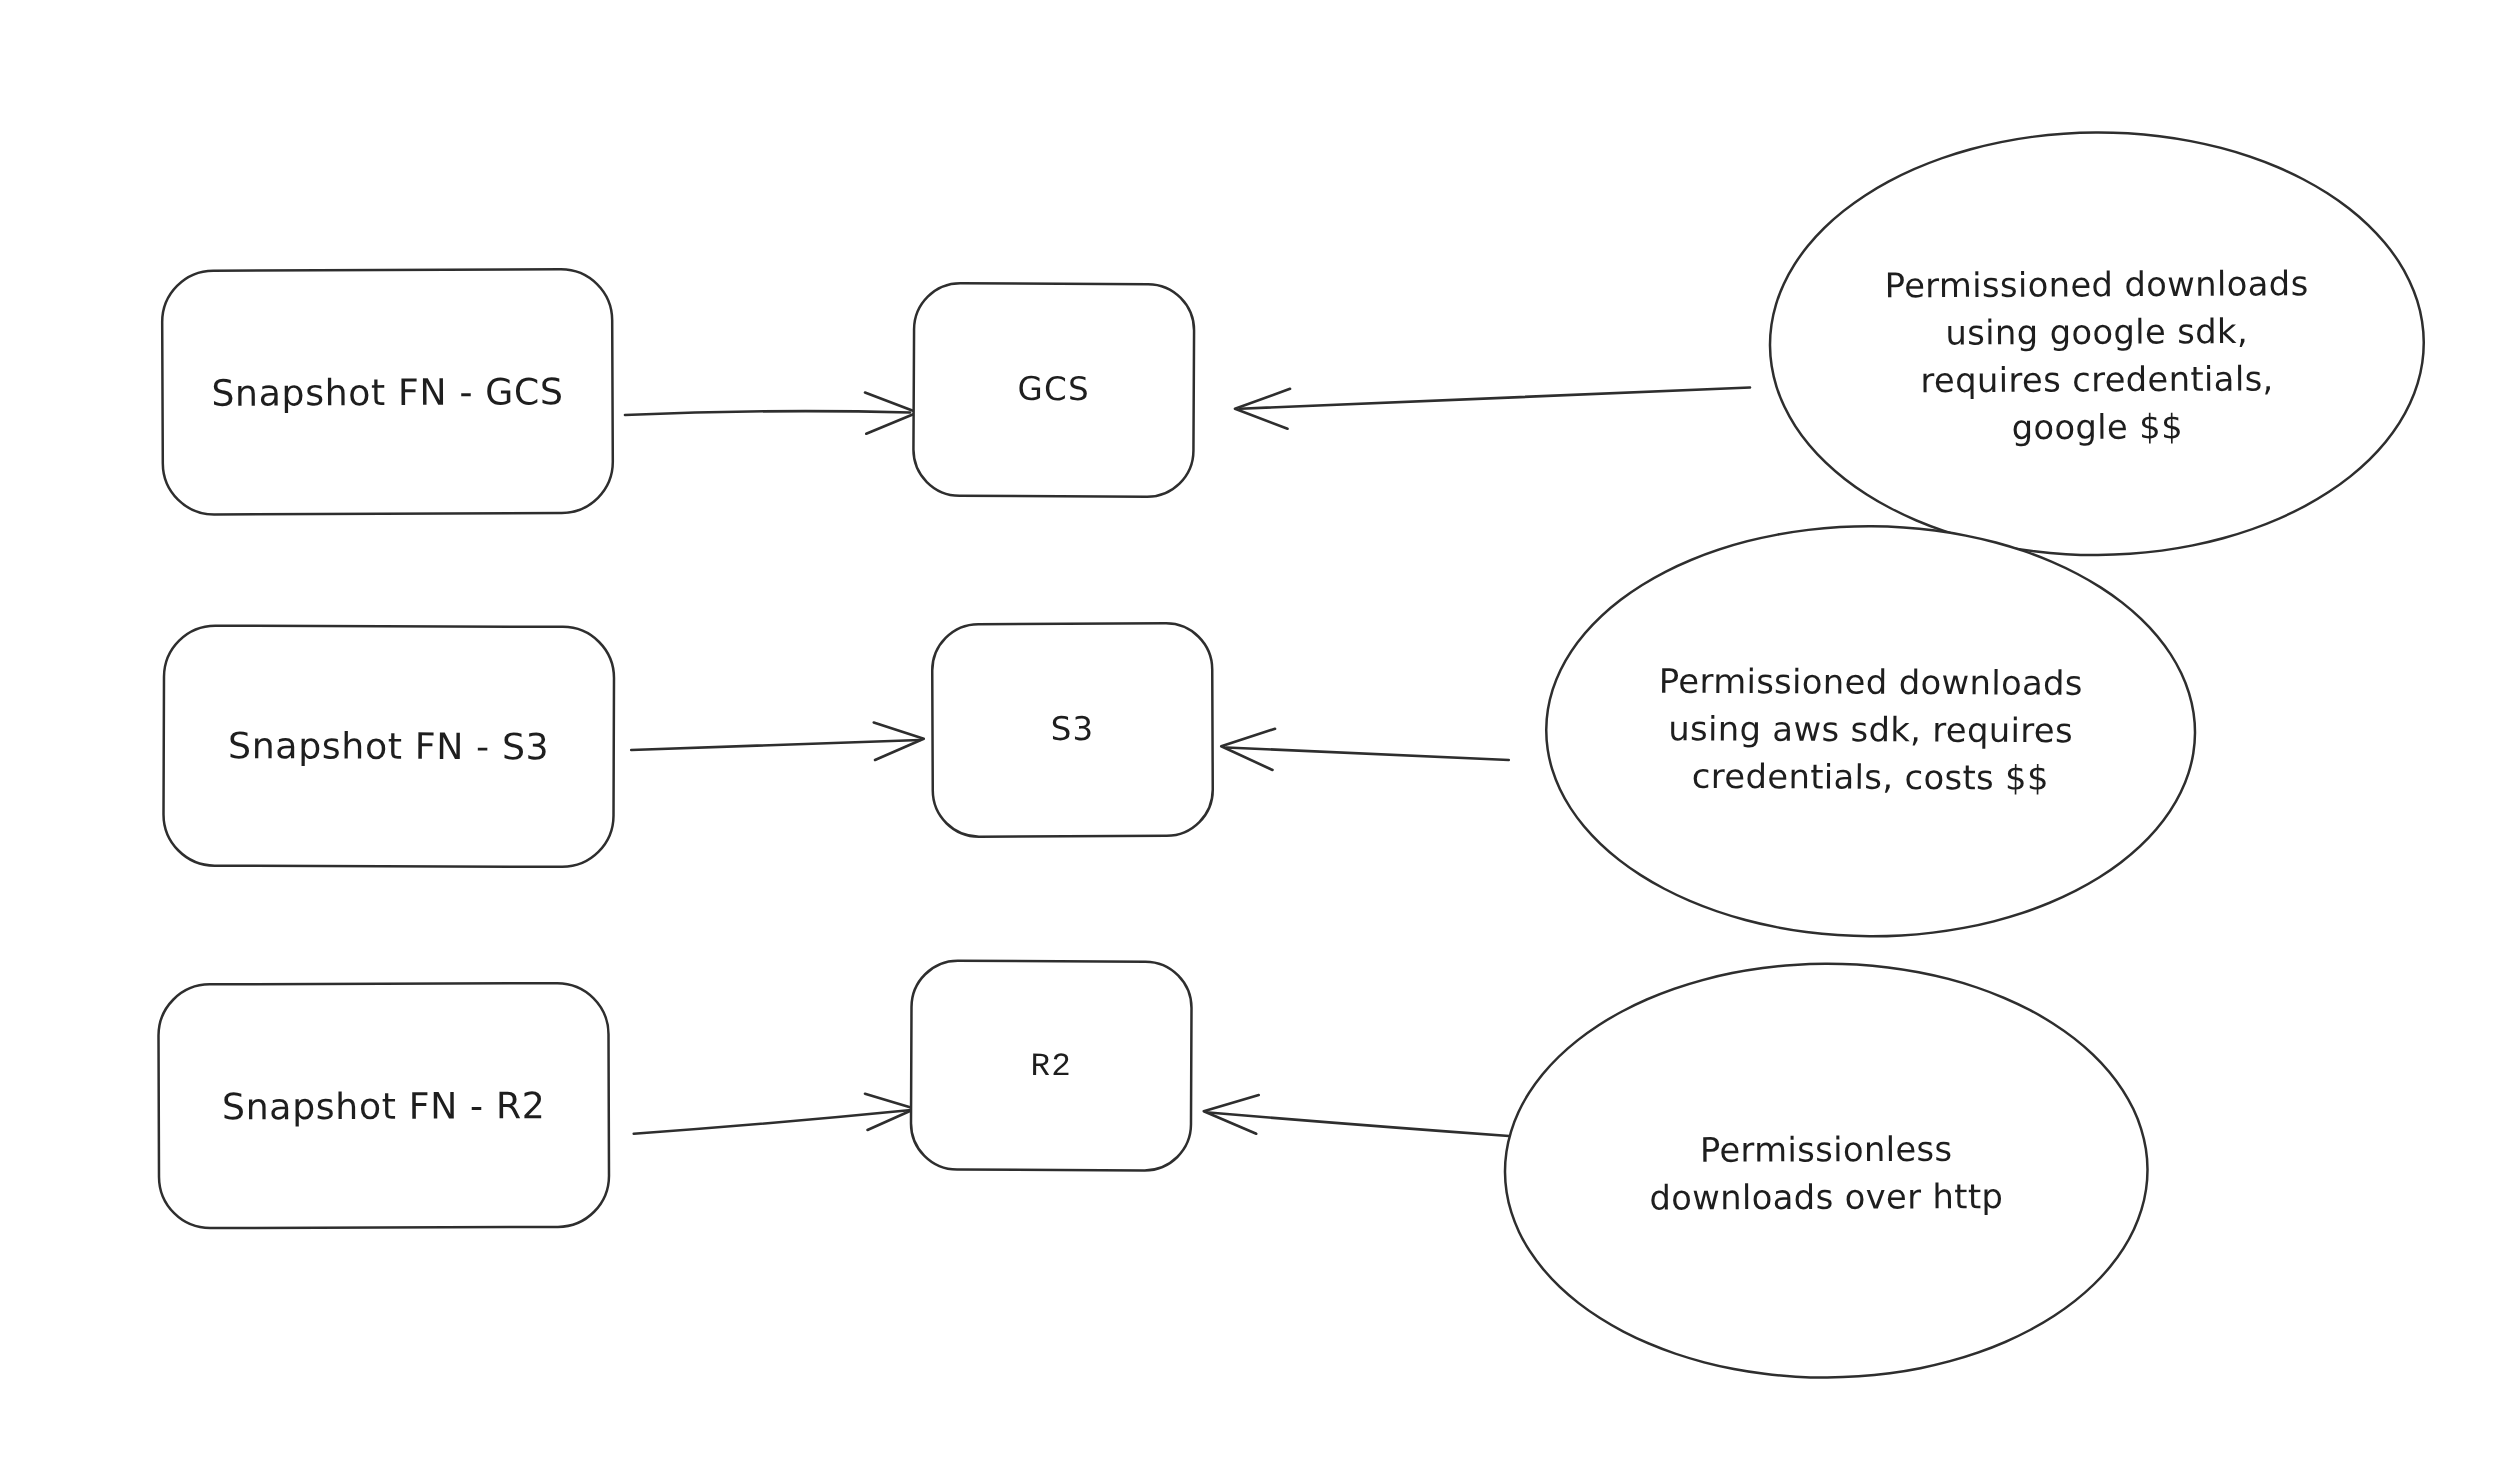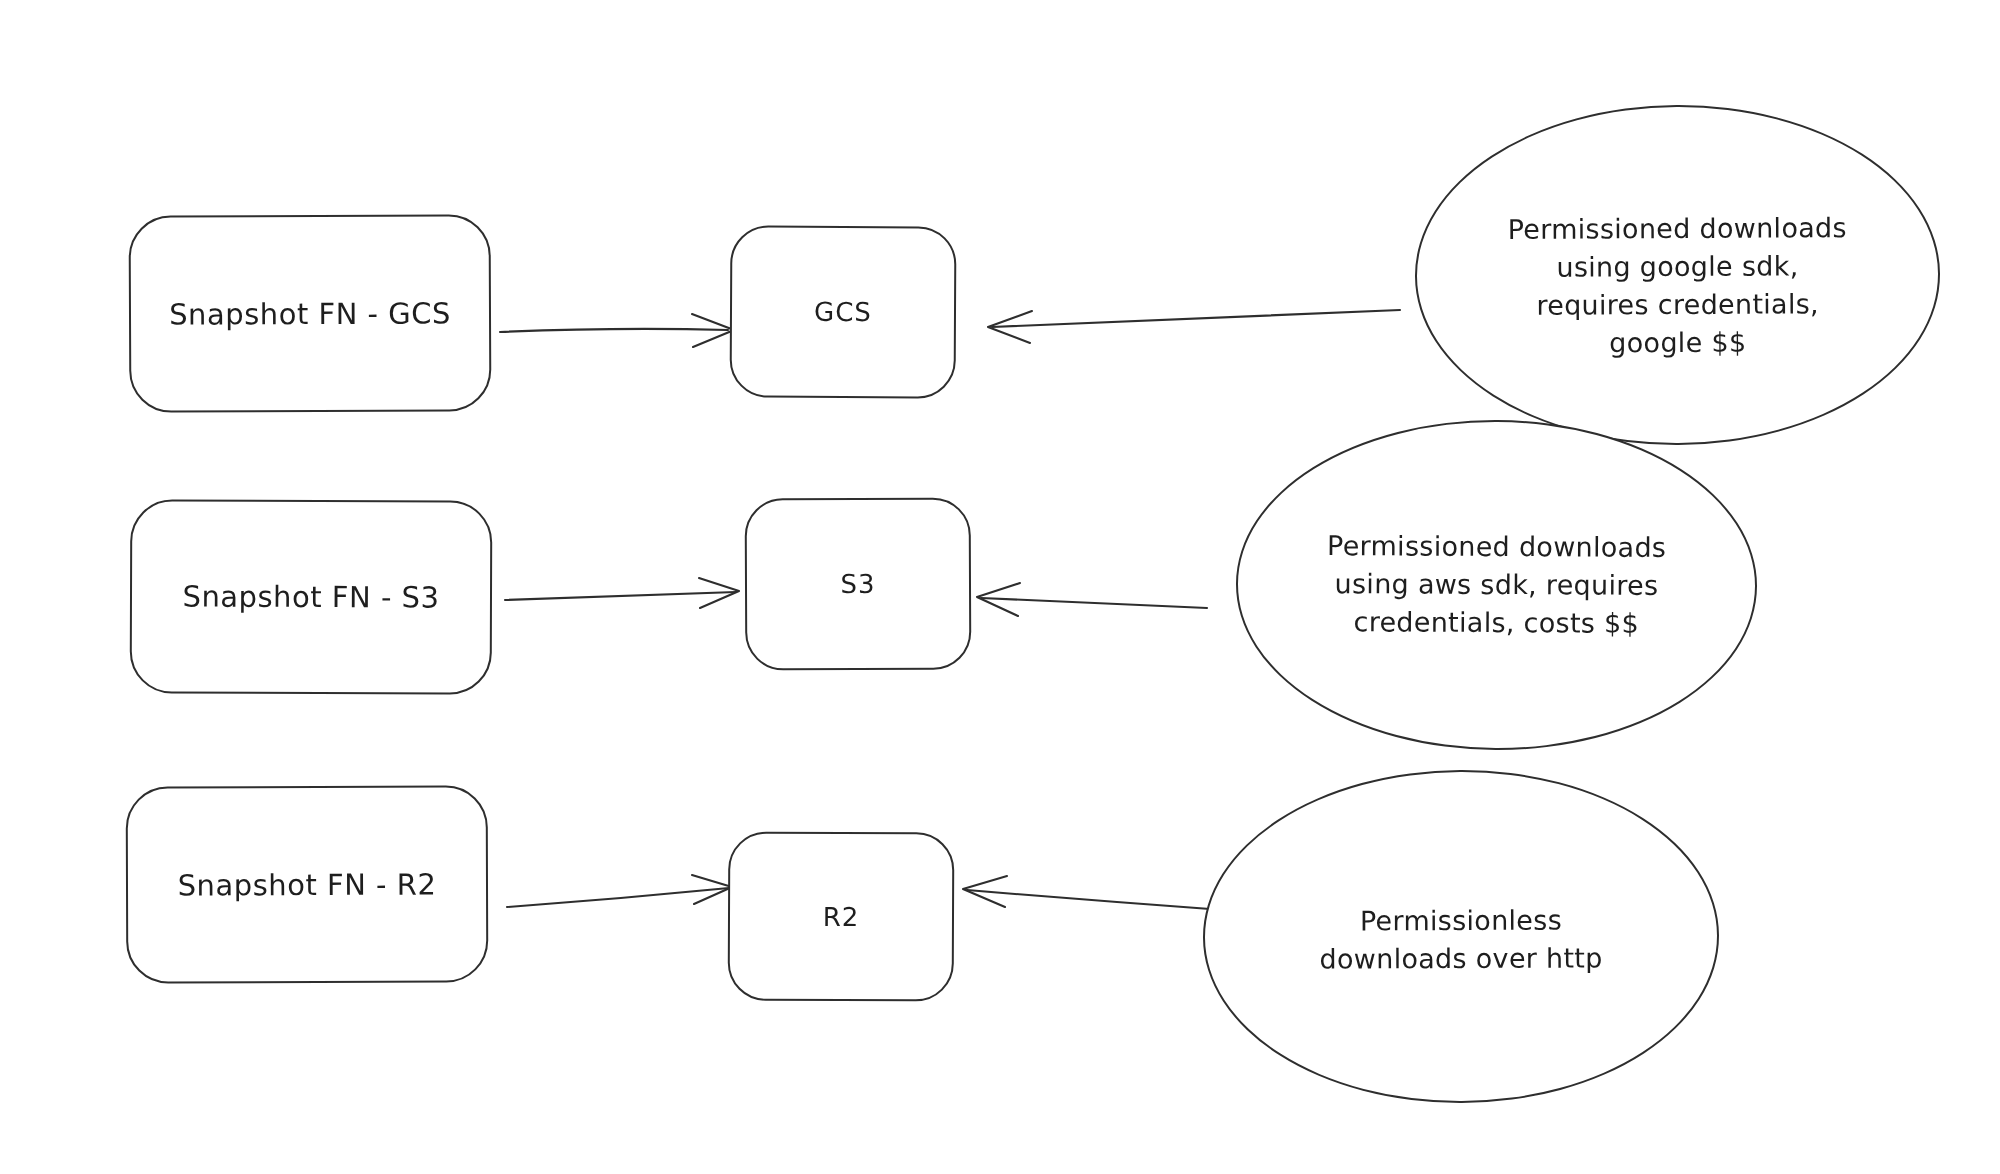--- a/index.html
+++ b/index.html
@@ -61,21 +61,21 @@
     flex-direction: column;
     font-size: 27px;
     line-height: 38px;
     letter-spacing: 0.3px;
   }
   .src-1 { left: 129px; top: 215px; transform: rotate(-0.25deg); }
   .src-2 { left: 130px; top: 500px; height: 194px; transform: rotate(0.2deg); }
   .src-3 { left: 126px; top: 786px; transform: rotate(-0.2deg); }
   .tgt-1 { left: 730px; top: 226px; transform: rotate(0.3deg); }
   .tgt-2 { left: 745px; top: 498px; transform: rotate(-0.25deg); align-items: center; }
-  .tgt-3 { left: 728px; top: 832px; height: 169px; transform: rotate(0.25deg); }
+  .tgt-3 { left: 728px; top: 768px; height: 169px; transform: rotate(0.25deg); font-family: Liberation Mono, monospace; }
   .ell-1 { left: 1415px; top: 105px; width: 525px; height: 340px; padding-top: 22px; transform: rotate(-0.3deg); }
   .ell-2 { left: 1236px; top: 420px; width: 521px; height: 330px; transform: rotate(0.3deg); }
   .ell-3 { left: 1203px; top: 770px; width: 516px; height: 333px; padding-top: 6px; transform: rotate(-0.25deg); }
   .note-line {
     white-space: nowrap;
   }
 </style>
 </head>
 <body>
 

